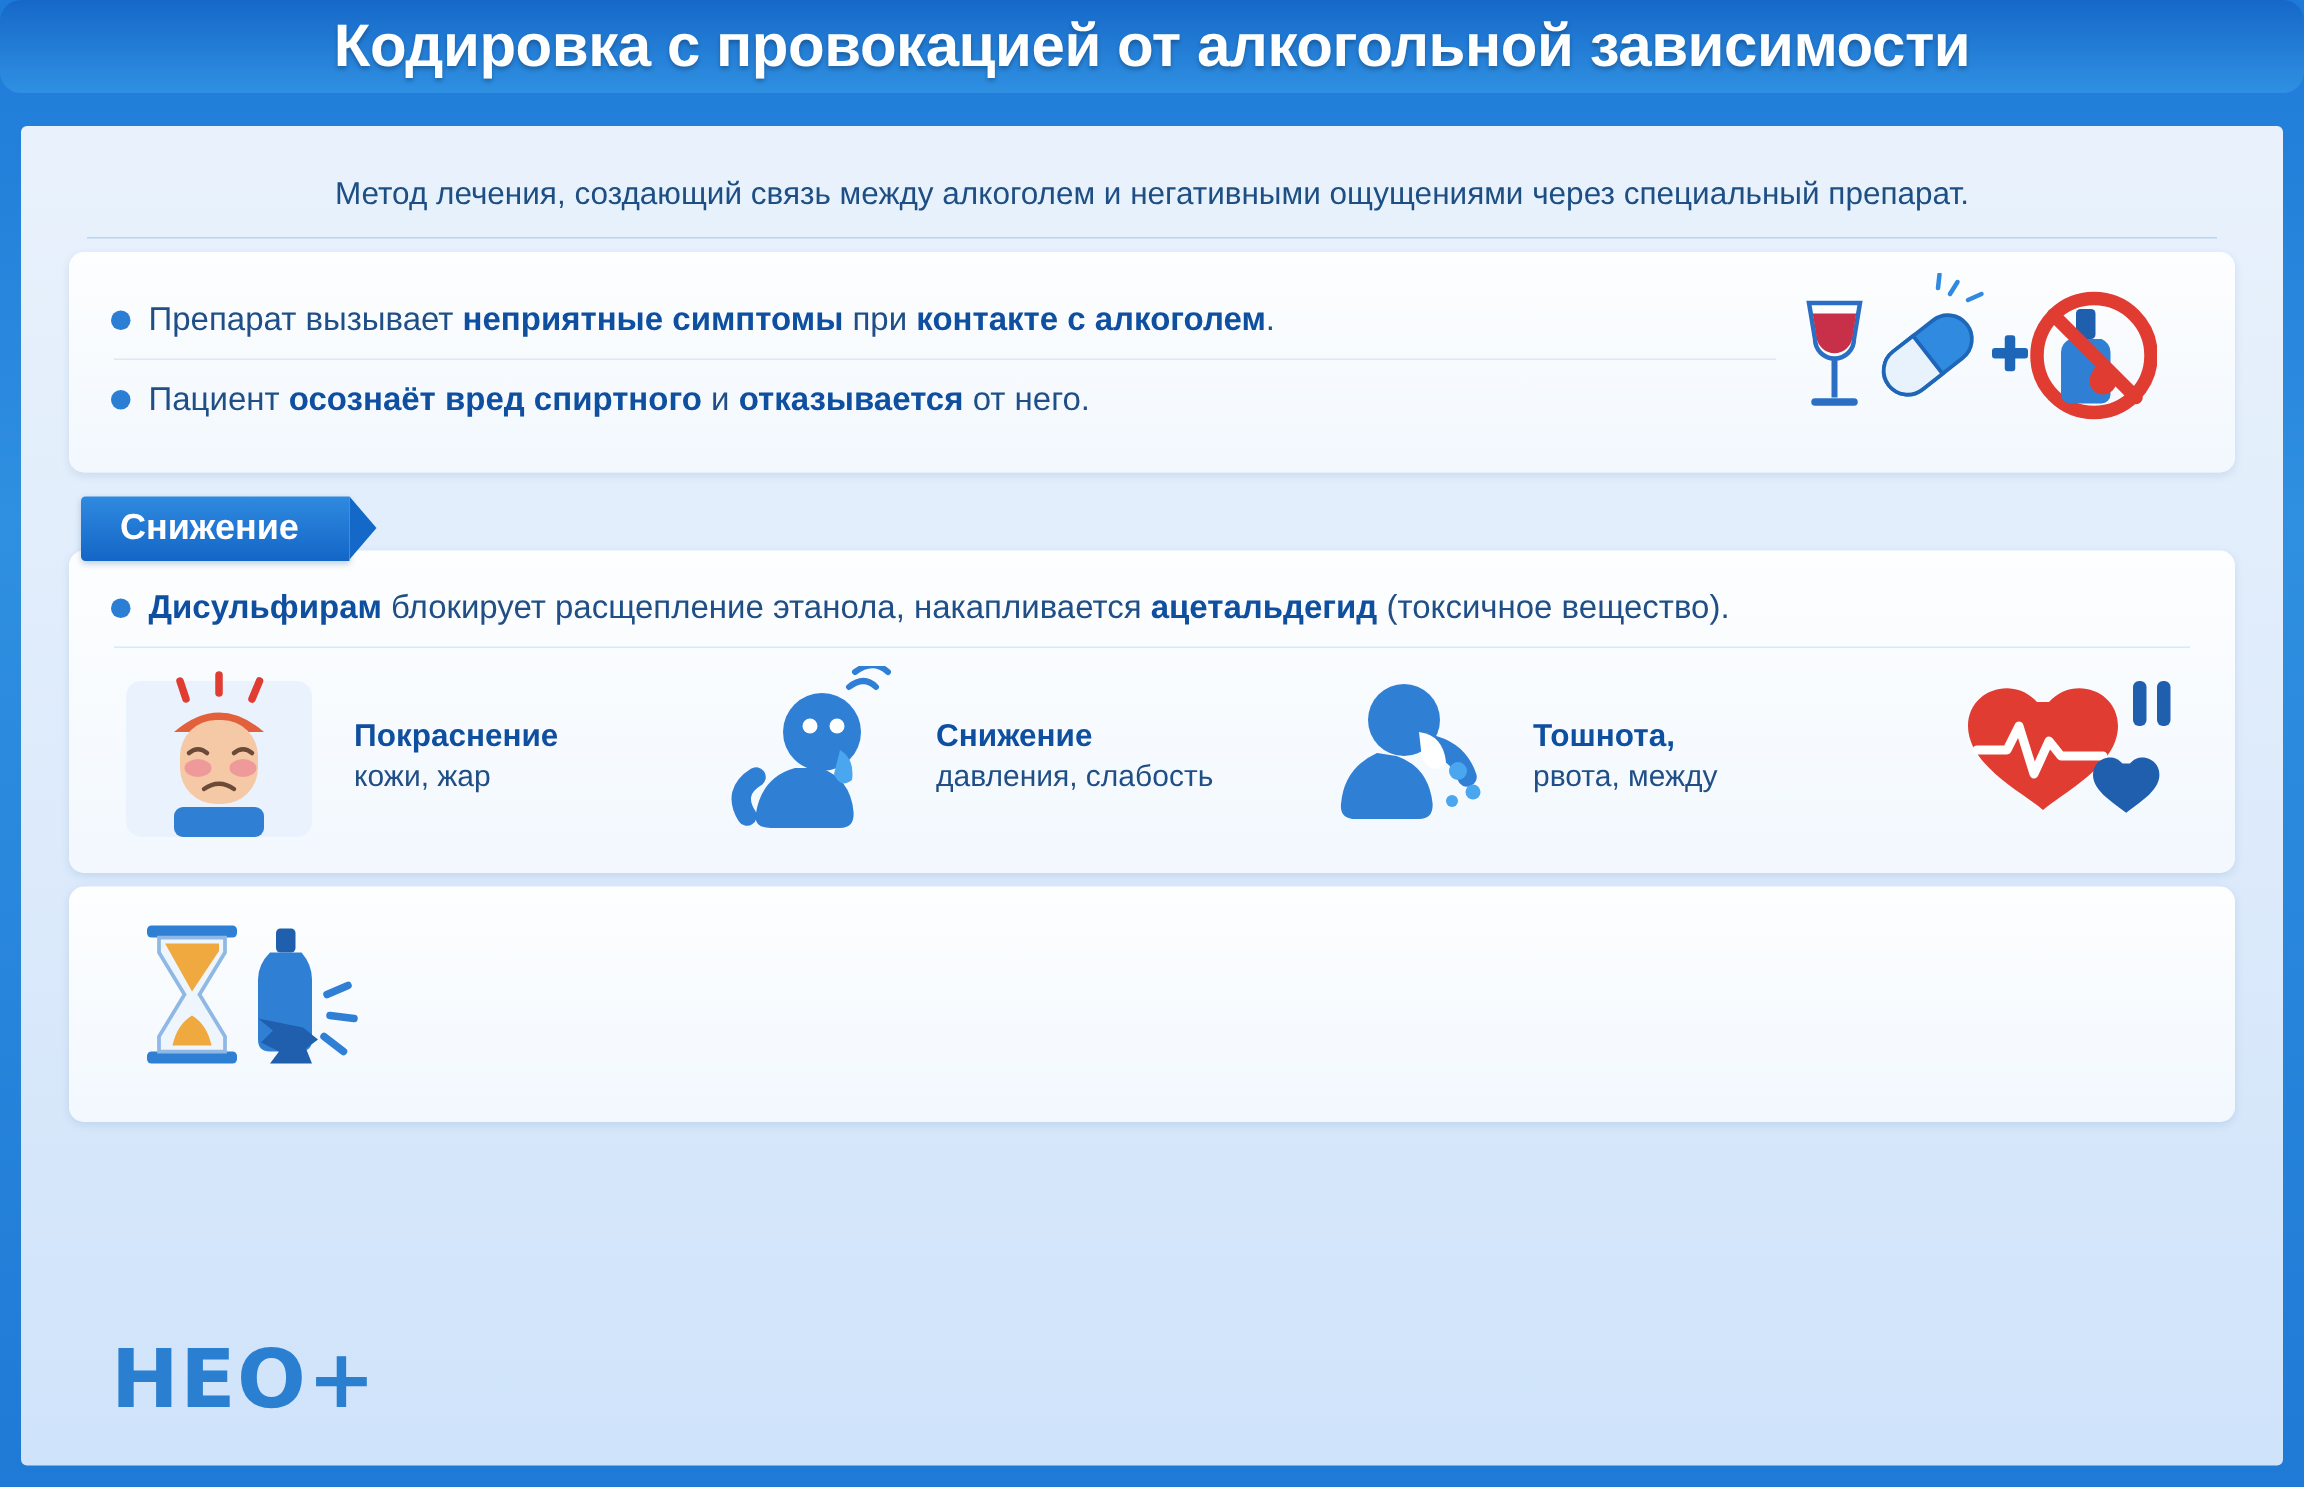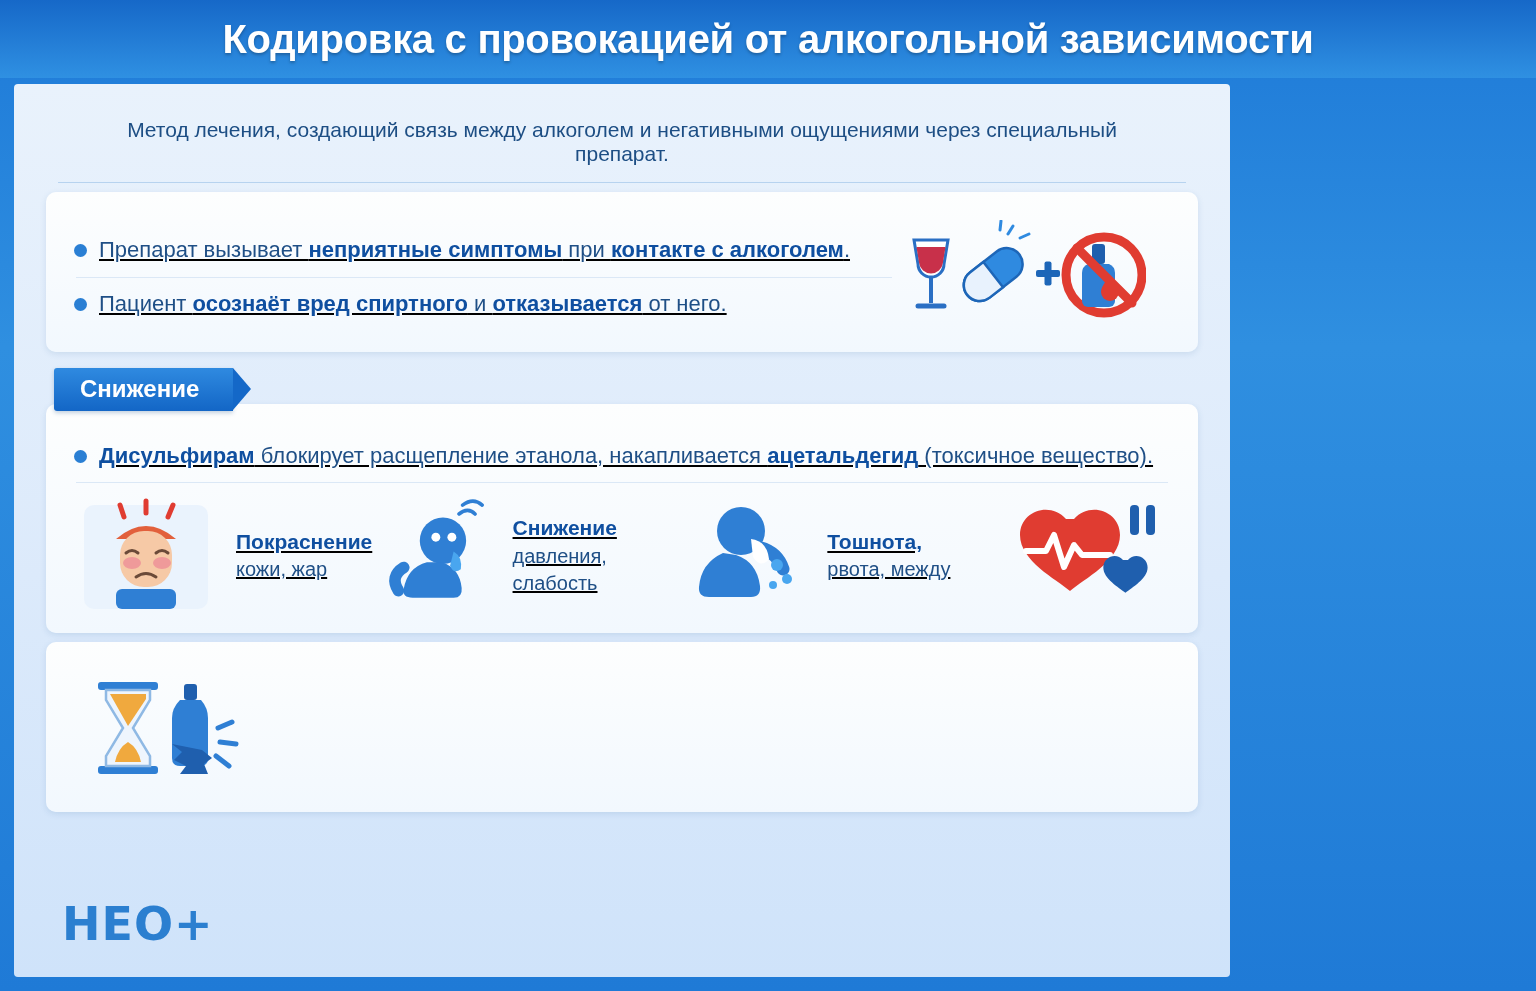--- a/index.html
+++ b/index.html
@@ -15,40 +15,41 @@
   }
   .poster {
     position: relative;
     width: 1536px;
     height: 991px;
     background: linear-gradient(180deg, #1e7ad8 0%, #2f8fe0 35%, #1f7ad6 100%);
     box-sizing: border-box;
   }
   
   .header {
-    height: 78px;
+    height: 62px;
     display: flex;
     align-items: center;
     justify-content: center;
     background: linear-gradient(180deg, #1668c8 0%, #2f90e2 100%);
+    border-radius: 14px;
   }
   .header-title {
     color: #ffffff;
     font-size: 40px;
     font-weight: bold;
     letter-spacing: -0.3px;
     text-shadow: 0 2px 3px rgba(0,0,0,0.25);
     white-space: nowrap;
   }
   
   .panel {
     position: absolute;
     left: 14px;
     top: 84px;
-    width: 1216px;
+    width: 1508px;
     height: 893px;
     background: linear-gradient(180deg, #e9f2fc 0%, #dceafb 55%, #cfe3fa 100%);
     border-radius: 4px;
     box-sizing: border-box;
     padding: 22px 32px 0 32px;
   }
   .intro {
     text-align: center;
     color: #1d4e84;
     font-size: 21px;
@@ -81,23 +82,22 @@
     border-top: 21px solid transparent;
     border-bottom: 21px solid transparent;
     border-left: 18px solid #1468c8;
   }
   .sec-body {
     position: relative;
     margin-top: -7px;
     background: linear-gradient(180deg, #fdfefe 0%, #f2f8fe 100%);
     border-radius: 10px;
     box-shadow: 0 2px 6px rgba(40,90,150,0.13);
-    padding: 28px 26px 18px 26px;
+    padding: 14px 26px 18px 26px;
     min-height: 80px;
-    text-decoration: underline;
   }
   
   .bullet-row {
     display: flex;
     align-items: flex-start;
     gap: 12px;
     padding: 9px 2px;
   }
   .bullet-dot {
     flex: 0 0 auto;
@@ -130,23 +130,23 @@
   }
   .sym-text { color: #1f4f86; font-size: 20px; line-height: 1.35; }
   .sym-text .ttl { font-weight: bold; color: #0f4fa0; display: block; font-size: 21px; }
   
   .row-with-icon { display: flex; align-items: center; }
   .row-with-icon .texts { flex: 1 1 auto; }
   .row-with-icon .art { flex: 0 0 auto; padding-right: 26px; }
   
   .logo {
     position: absolute;
-    left: 48px;
+    left: 60px;
     bottom: 26px;
-    font-size: 46px;
+    font-size: 54px;
     font-weight: bold;
     color: #2b7fd0;
     letter-spacing: 1px;
     font-family: "DejaVu Sans", sans-serif;
   }
   .logo .plus { color: #2b7fd0; }
 </style>
 </head>
 <body>
 

